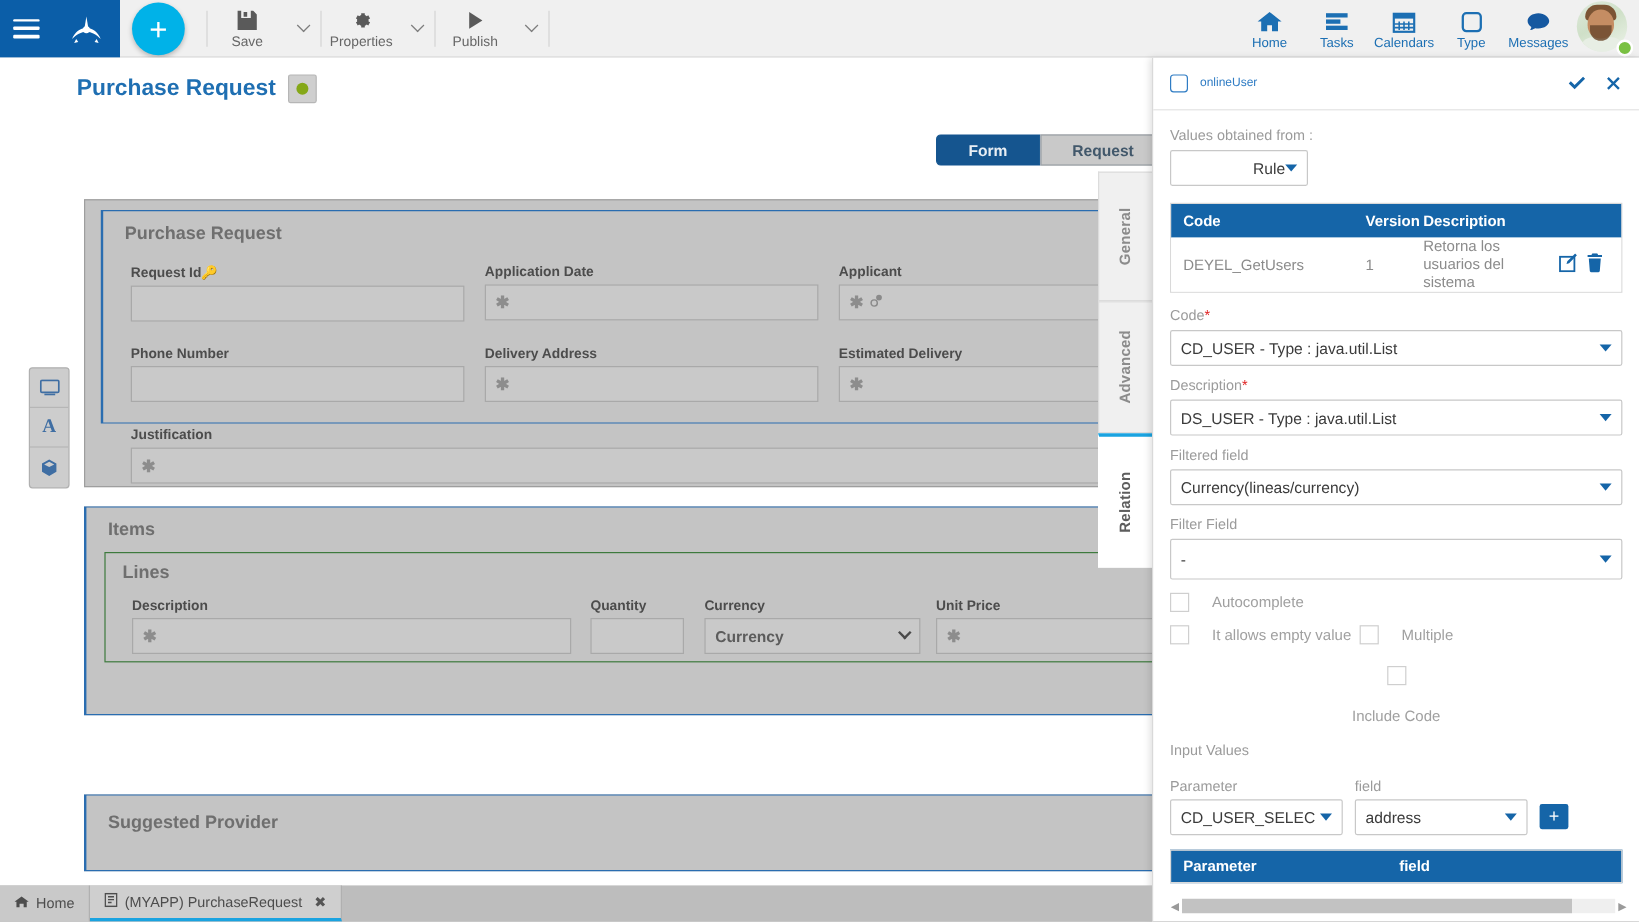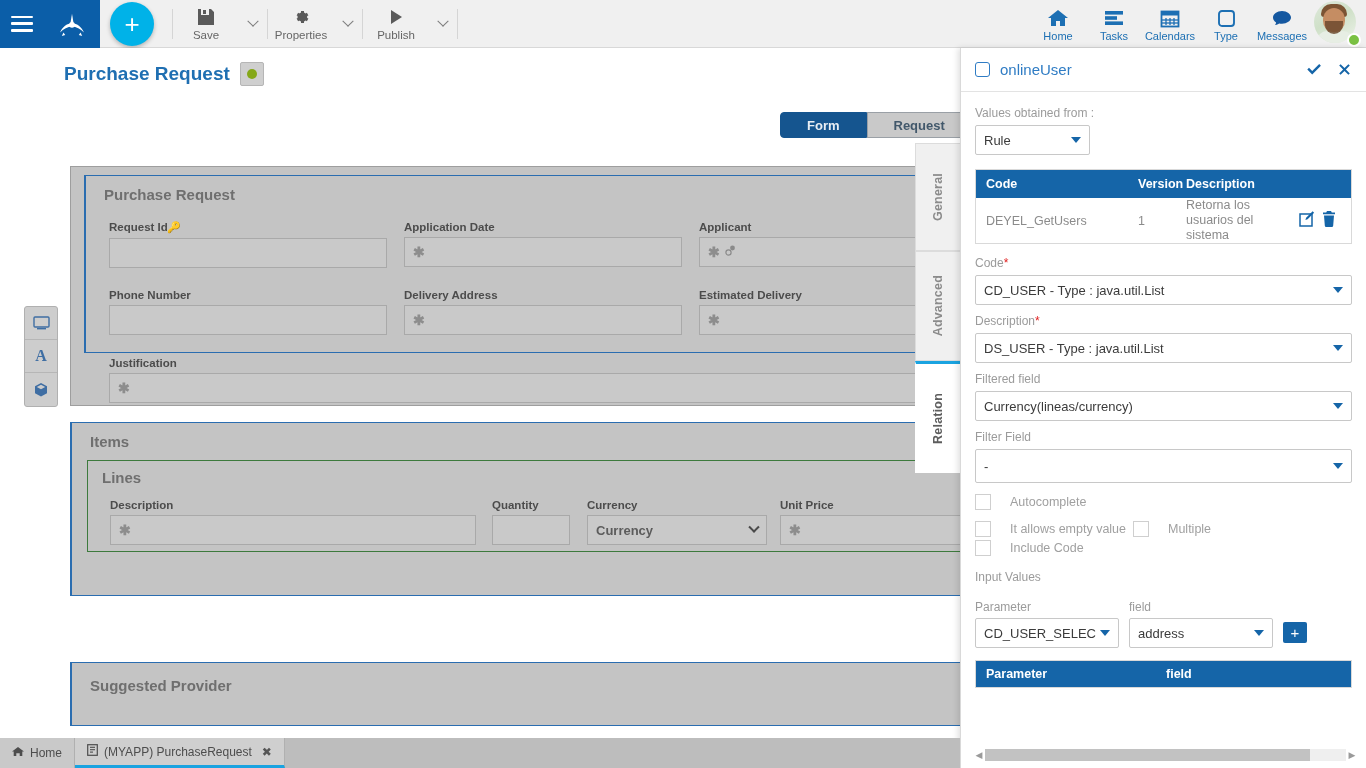--- a/index.html
+++ b/index.html
@@ -137,21 +137,21 @@
   .rightpanel {
     position:absolute; top:48px; right:0; width:406px; height:720px;
     background:#ffffff; border-left:1px solid #d9d9d9;
     box-shadow:-2px 0 6px rgba(0,0,0,.13);
   }
   .rp-head {
     height:44px; display:flex; align-items:center; padding:0 14px;
     border-bottom:1px solid #e3e3e3;
   }
   .rp-chk { width:15px; height:15px; border:1.6px solid #2f7cc4; border-radius:3px; background:#fff; cursor:pointer; }
-  .rp-title { font-size:15px; color:#2f7cc4; margin-left:10px; }
+  .rp-title { font-size:10px; color:#2f7cc4; margin-left:10px; }
   .rp-actions { margin-left:auto; display:flex; align-items:center; gap:14px; }
   .ico-btn { cursor:pointer; color:#1565a8; display:flex; align-items:center; }
 
   .rp-body { padding:14px 14px 0 14px; height:676px; position:relative; }
   .small-label { font-size:12px; color:#9b9b9b; margin-bottom:5px; }
   .small-label .ast { color:#e02020; }
 
   .sel {
     border:1px solid #c8c8c8; background:#fff; height:30px; border-radius:2px;
     display:flex; align-items:center; padding:0 8px; font-size:13px; color:#3b3b3b;
@@ -467,21 +467,21 @@
           <svg width="15" height="15" viewBox="0 0 15 15">
               <path fill="#1565a8" d="M12.8 3.6L11.4 2.2 7.5 6.1 3.6 2.2 2.2 3.6l3.9 3.9-3.9 3.9 1.4 1.4 3.9-3.9 3.9 3.9 1.4-1.4-3.9-3.9z"></path>
             </svg>
         </span>
       </div>
     </div>
 
     <div class="rp-body">
 
       <div class="small-label">Values obtained from :</div>
-      <div class="sel" style="width:115px;">
+      <div class="sel" style="width:115px;justify-content:flex-end;">
         <span>Rule</span>
         <span class="tri"></span>
       </div>
 
       <div class="grid-tbl">
         <div class="grid-head">
           <div class="c1">Code</div>
           <div class="c2">Version</div>
           <div class="c3">Description</div>
         </div>
@@ -542,21 +542,21 @@
         <div class="chkrow" style="width:158px;">
           <span class="chkbox"></span>
           <span class="chktxt">It allows empty value</span>
         </div>
         <div class="chkrow">
           <span class="chkbox"></span>
           <span class="chktxt">Multiple</span>
         </div>
       </div>
 
-      <div class="chkrow" style="margin-top:3px;">
+      <div class="chkrow" style="margin-top:18px;flex-direction:column;">
         <span class="chkbox"></span>
         <span class="chktxt">Include Code</span>
       </div>
 
       <div class="inputvals">
         <div class="small-label" style="margin-bottom:16px;">Input Values</div>
         <div class="iv-row">
           <div style="width:144px;">
             <div class="small-label" style="margin-bottom:4px;">Parameter</div>
             <div class="sel">

